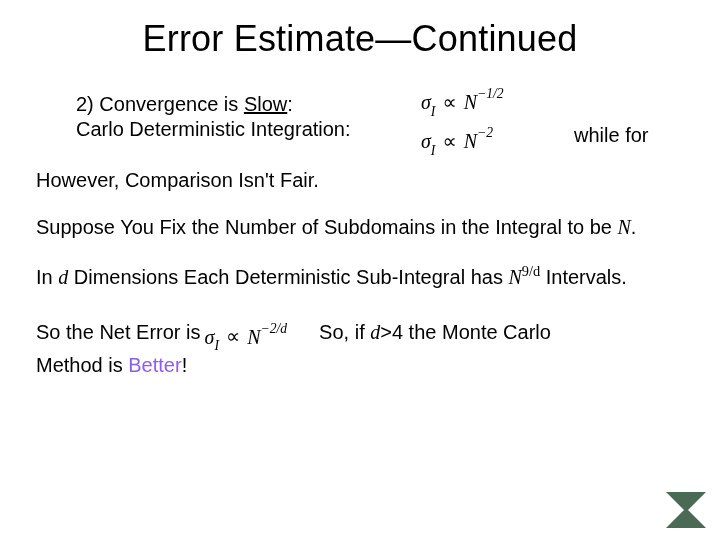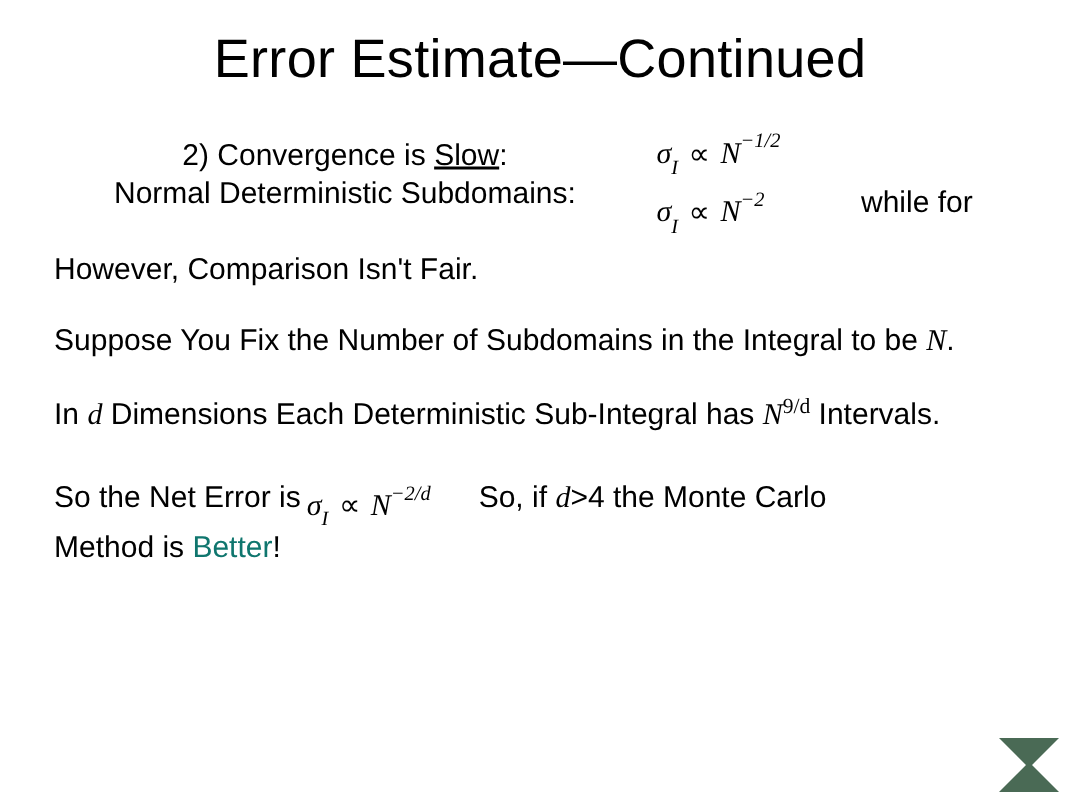--- a/index.html
+++ b/index.html
@@ -31,38 +31,38 @@
     font-size: 20px;
     line-height: 1.25;
   }
   .row1 {
     display: flex;
     align-items: center;
     justify-content: space-between;
     margin-bottom: 12px;
   }
   .row1-left {
-    text-align: center;
+    text-align: left;
     max-width: 310px;
     padding-left: 40px;
   }
   .row1-mid {
     flex: 0 0 auto;
     padding: 0 4px;
   }
   .row1-right {
     text-align: left;
     min-width: 80px;
     padding-right: 30px;
     margin-top: 37px;
   }
   .underline { text-decoration: underline; }
   .italic-serif { font-family: "Times New Roman", Times, serif; font-style: italic; }
   .serif { font-family: "Times New Roman", Times, serif; }
-  .green { color: #0f766e; }
+  .green { color: #8b5cf6; }
   .para { margin: 0 0 22px 0; }
   .math {
     font-family: "Times New Roman", Times, serif;
     font-style: italic;
     white-space: nowrap;
     margin-top: 12px;
   }
   .math sub { font-size: 0.68em; font-style: italic; position: relative; top: 0.15em; }
   .math sup { font-size: 0.68em; position: relative; top: -0.2em; }
   .prop { font-style: normal; padding: 0 2px; }
@@ -95,21 +95,21 @@
 
   <h1 class="title">Error Estimate—Continued</h1>
 
   <div class="body">
 
     <div class="row1">
       <div class="row1-left">
         <div>
           <span>2) Convergence is </span><span class="underline">Slow</span><span>:</span>
         </div>
-        <div>Normal Deterministic Subdomains:</div>
+        <div>Carlo Deterministic Integration:</div>
       </div>
 
       <div class="row1-mid">
         <span class="stack">
           <span class="line math">
             <span>σ</span><sub>I</sub>
             <span class="prop">∝</span>
             <span>N</span><sup>−1/2</sup>
           </span>
           <span class="line math">

